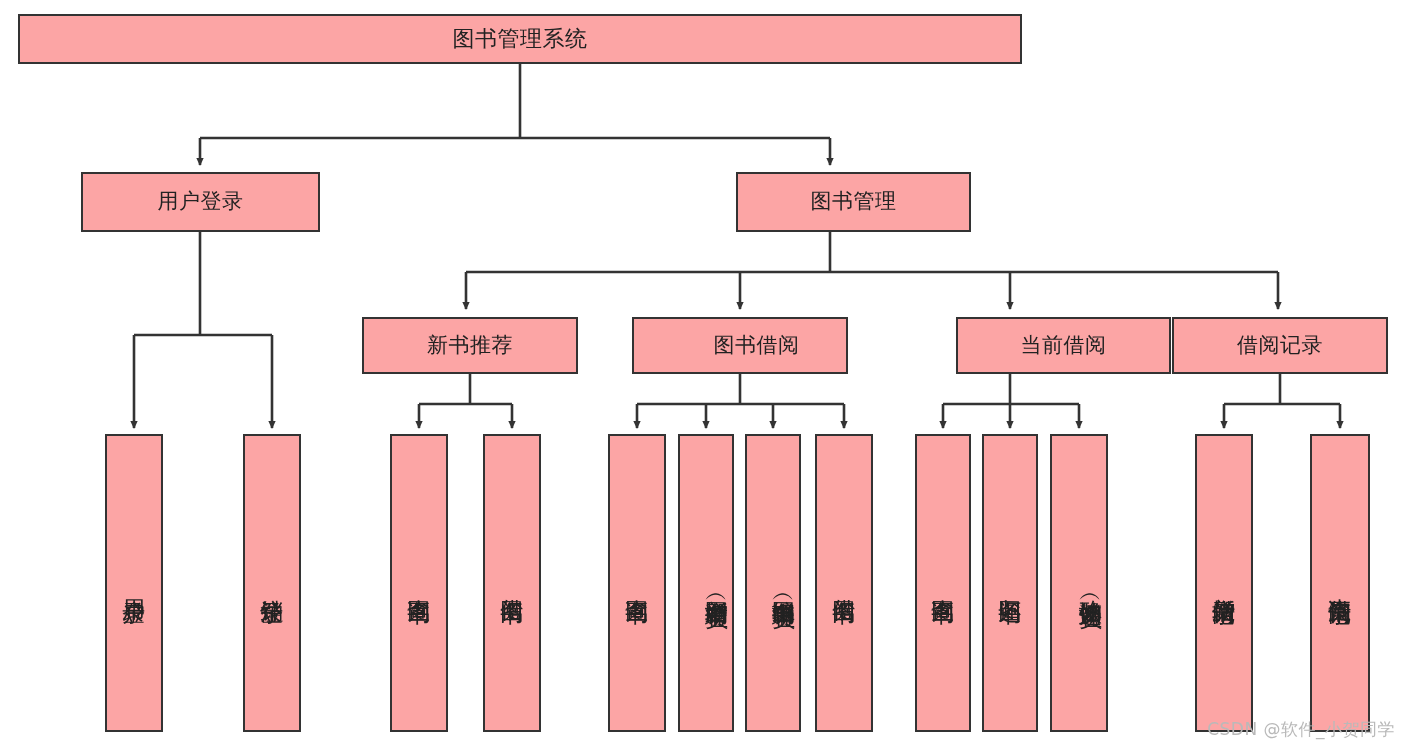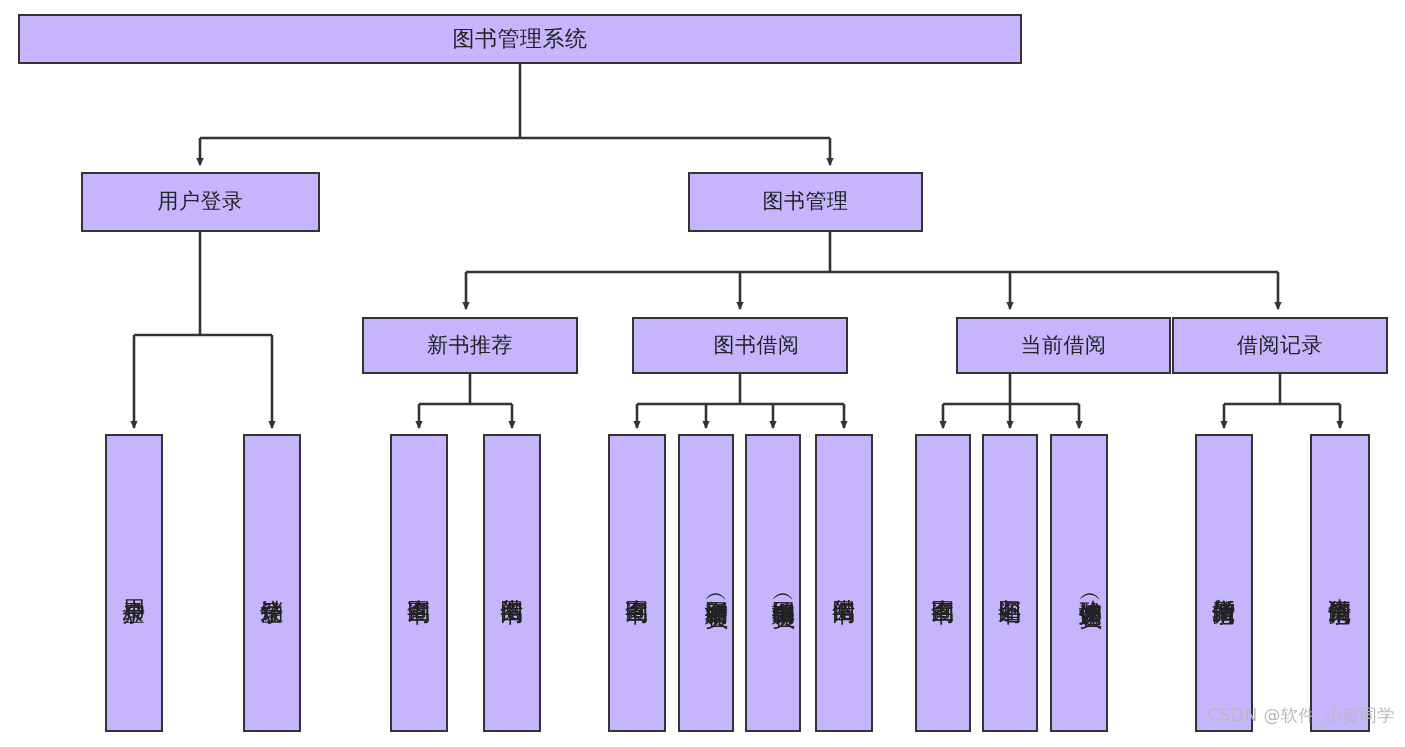--- a/index.html
+++ b/index.html
@@ -22,21 +22,21 @@
     position: absolute;
     left: 0;
     top: 0;
     width: 1405px;
     height: 747px;
     pointer-events: none;
   }
   .node {
     position: absolute;
     box-sizing: border-box;
-    background: #c4b5fd;
+    background: #fca5a5;
     border: 2px solid #333333;
     display: flex;
     align-items: center;
     justify-content: center;
     color: #222222;
     z-index: 2;
   }
   .node-h {
     font-size: 21px;
     line-height: 1.2;
@@ -62,21 +62,21 @@
     padding-top: 0;
   }
   .node-v span {
     display: block;
     writing-mode: vertical-rl;
     text-orientation: upright;
   }
   #watermark {
     position: absolute;
     right: 10px;
-    bottom: 20px;
+    bottom: 6px;
     font-size: 17px;
     color: #b9b9b9;
     letter-spacing: 0.5px;
     white-space: nowrap;
     z-index: 5;
     font-family: "DejaVu Sans", "Liberation Sans", sans-serif;
   }
 </style>
 </head>
 <body>
@@ -134,21 +134,21 @@
     </g>
   </svg>
 
   <div class="node node-h node-root" style="left:18px; top:14px; width:1004px; height:50px;">
     <span>图书管理系统</span>
   </div>
 
   <div class="node node-h" style="left:81px; top:172px; width:239px; height:60px;">
     <span>用户登录</span>
   </div>
-  <div class="node node-h" style="left:688px; top:172px; width:235px; height:60px;align-items:center;">
+  <div class="node node-h" style="left:736px; top:172px; width:235px; height:60px;align-items:center;">
     <span>图书管理</span>
   </div>
 
   <div class="node node-h" style="left:362px; top:317px; width:216px; height:57px;">
     <span>新书推荐</span>
   </div>
   <div class="node node-h" style="left:632px; top:317px; width:216px; height:57px;padding-left:33px;">
     <span>图书借阅</span>
   </div>
   <div class="node node-h" style="left:956px; top:317px; width:215px; height:57px;">

